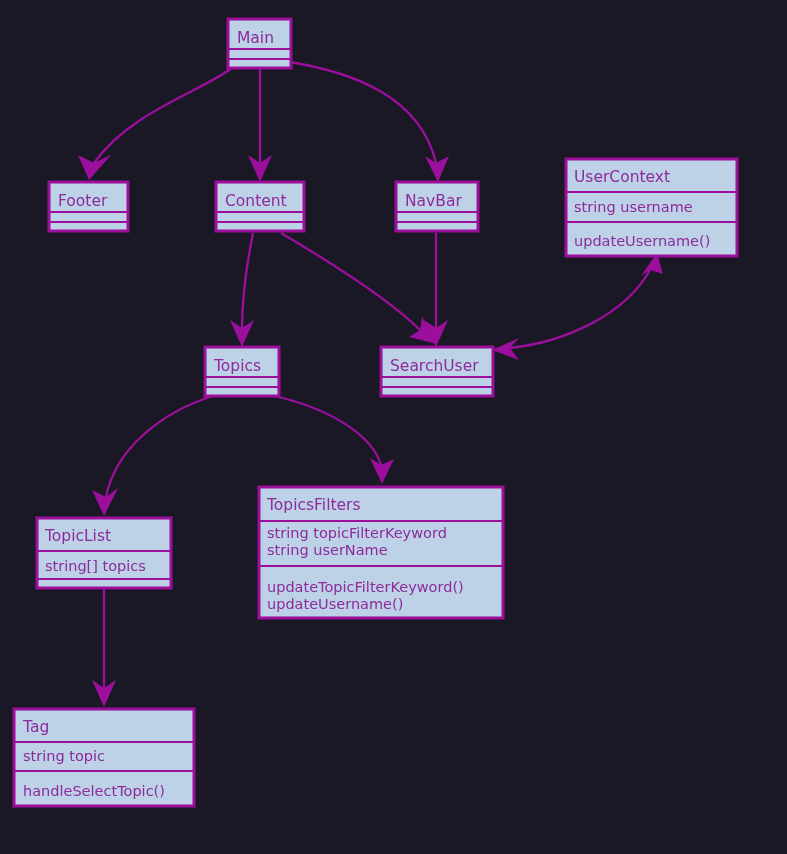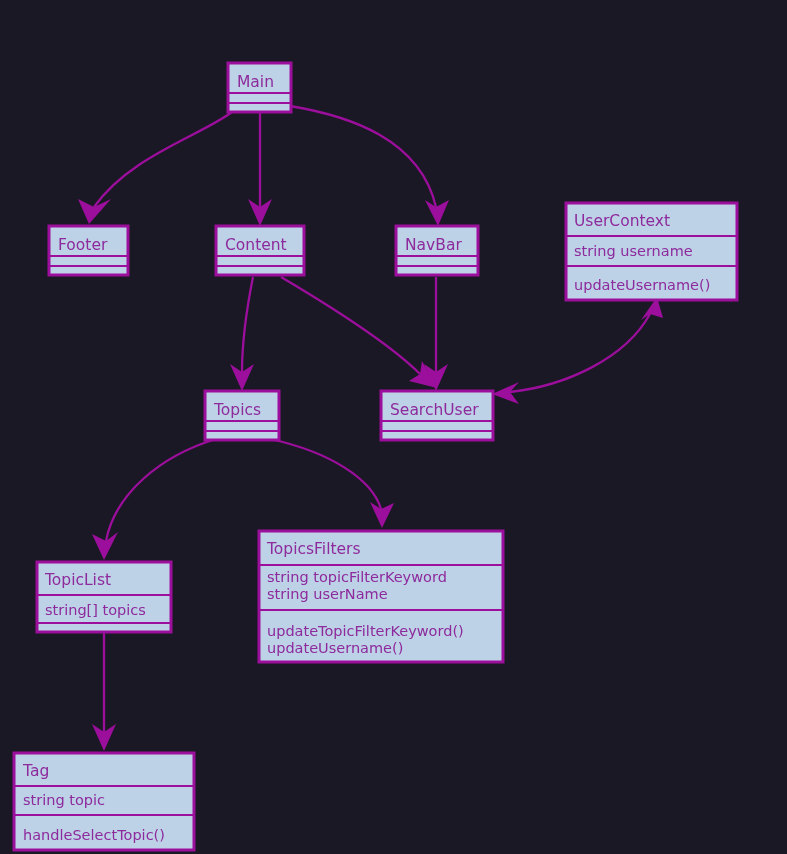--- a/index.html
+++ b/index.html
@@ -12,21 +12,20 @@
     width: 787px;
     height: 854px;
     overflow: hidden;
     font-family: "DejaVu Sans", sans-serif;
   }
   #diagram-root {
     position: relative;
     width: 787px;
     height: 670px;
     background: #1b1825;
-    margin-top: 44px;
   }
   #diagram-svg {
     position: absolute;
     top: 0;
     left: 0;
     width: 787px;
     height: 854px;
     display: block;
   }
   .cls-box-rect {

